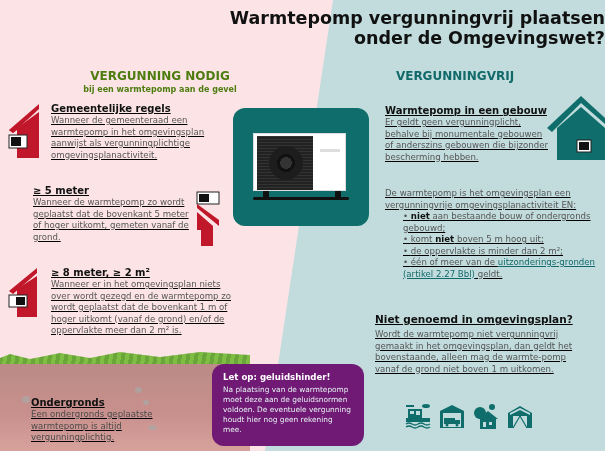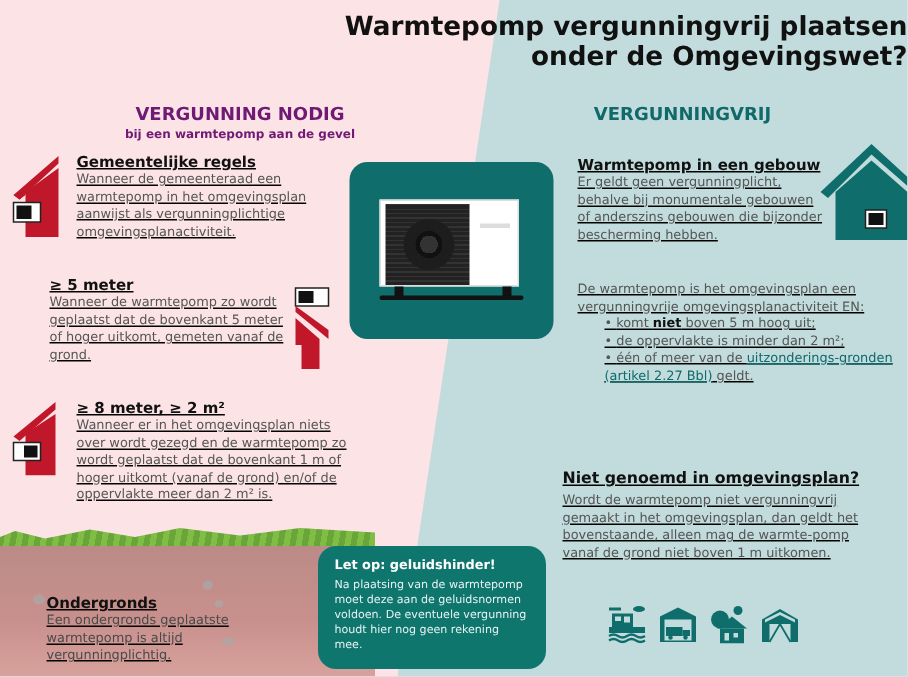--- a/index.html
+++ b/index.html
@@ -22,21 +22,21 @@
     clip-path: polygon(0 6px, 10px 2px, 30px 7px, 60px 1px, 90px 6px, 120px 0, 160px 5px, 200px 0, 250px 3px, 250px 12px, 0 12px);
   }
   .stone { position: absolute; border-radius: 50%; background: #a8a8a8; opacity: 0.7; }
 
   .title {
     position: absolute; left: 0; top: 8px; width: 605px; text-align: right;
     font-weight: bold; font-size: 17.5px; line-height: 20px; color: #111;
   }
   .hdr-left {
     position: absolute; left: 50px; top: 69px; width: 220px; text-align: center;
-    color: #701a75; font-weight: bold; font-size: 12px;
+    color: #4d7c0f; font-weight: bold; font-size: 12px;
   }
   .hdr-left .sub { font-size: 8px; margin-top: 2px; }
   .hdr-right {
     position: absolute; left: 380px; top: 69px; width: 150px; text-align: center;
     color: #11696a; font-weight: bold; font-size: 12px;
   }
 
   .block { position: absolute; text-decoration: underline; }
   .block h3 { font-size: 10px; font-weight: bold; color: #111; line-height: 13px; }
   .block p { font-size: 8.6px; line-height: 11.5px; color: #555; }
@@ -61,21 +61,21 @@
   .pump-fan {
     position: absolute; left: 12px; top: 10px; width: 34px; height: 34px; border-radius: 50%;
     background: radial-gradient(circle, #333 0 6px, #111 6px 9px, #1d1d1d 9px 17px);
   }
   .pump-slot { position: absolute; left: 66px; top: 15px; width: 20px; height: 3px; background: #ddd; }
   .pump-leg { position: absolute; top: 83px; width: 6px; height: 7px; background: #111; }
   .pump-base { position: absolute; left: 20px; top: 89px; width: 96px; height: 3px; background: #111; border-radius: 2px; }
 
   .notice {
     position: absolute; left: 212px; top: 364px; width: 152px; height: 82px;
-    background: #0f766e; border-radius: 12px; padding: 8px 11px; color: #fff;
+    background: #701a75; border-radius: 12px; padding: 8px 11px; color: #fff;
   }
   .notice h4 { font-size: 8.6px; font-weight: bold; margin-bottom: 3px; }
   .notice p { font-size: 7.4px; line-height: 10px; color: #e6f2f2; }
 
   .small-icons { position: absolute; left: 405px; top: 403px; display: flex; gap: 8px; }
   .si { width: 26px; height: 26px; }
 </style>
 </head>
 <body>
 
@@ -160,20 +160,21 @@
 <svg class="icon" style="left:547px;top:94px;" width="58" height="66" viewBox="0 0 58 66">
   <polygon points="0,34 34,2 58,24 58,30 34,9 5,38" fill="#0f6e6b"></polygon>
   <polygon points="10,34 34,13 58,34 58,66 10,66" fill="#0f6e6b"></polygon>
   <rect x="30" y="46" width="14" height="12" fill="#fff" stroke="#222" stroke-width="1"></rect>
   <rect x="32" y="48" width="10" height="8" fill="#111"></rect>
 </svg>
 
 <div class="block" style="left:385px;top:188px;width:220px;">
   <p>De warmtepomp is het omgevingsplan een vergunningvrije omgevingsplanactiviteit EN:</p>
   <ul>
+    <li><b style="color:#111">niet</b><span> aan bestaande bouw of ondergronds gebouwd;</span></li>
     <li><span>komt </span><b style="color:#111">niet</b><span> boven 5 m hoog uit;</span></li>
     <li><span>de oppervlakte is minder dan 2 m²;</span></li>
     <li><span>één of meer van de </span><a class="link">uitzonderings-gronden (artikel 2.27 Bbl)</a><span> geldt.</span></li>
   </ul>
 </div>
 
 <div class="block" style="left:375px;top:313px;width:215px;">
   <h3 style="font-size:10.5px;margin-bottom:3px;">Niet genoemd in omgevingsplan?</h3>
   <p>Wordt de warmtepomp niet vergunningvrij gemaakt in het omgevingsplan, dan geldt het bovenstaande, alleen mag de warmte-pomp vanaf de grond niet boven 1 m uitkomen.</p>
 </div>

